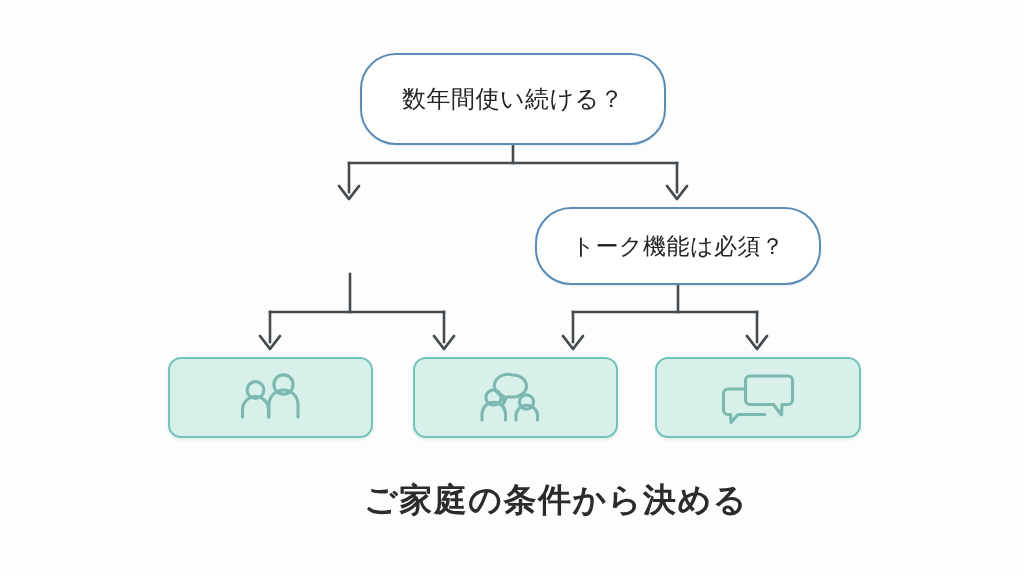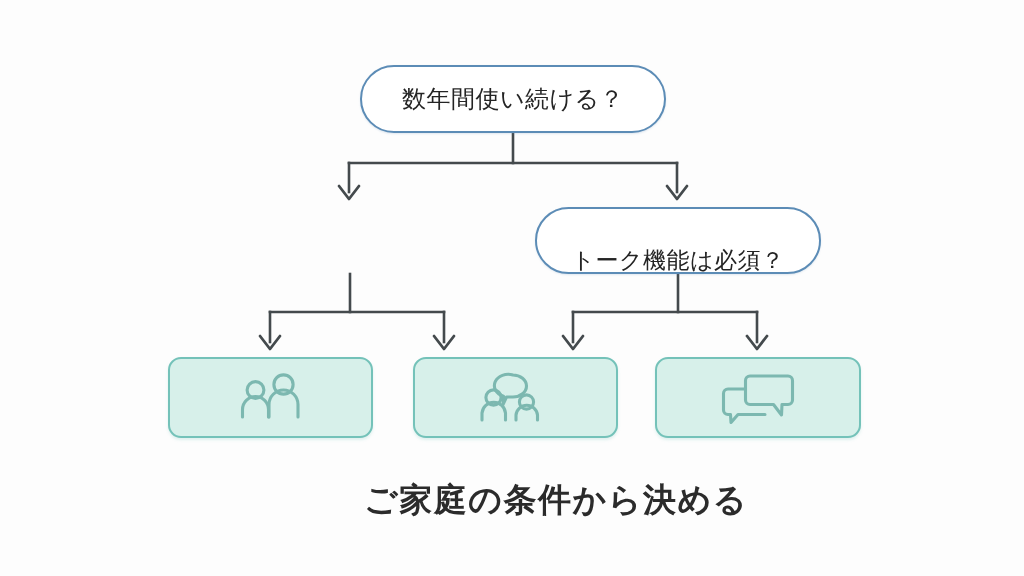--- a/index.html
+++ b/index.html
@@ -36,36 +36,35 @@
   }
   .node-label {
     font-size: 24px;
     font-weight: 500;
     line-height: 1;
     color: #242424;
   }
 
   #node-root {
     left: 360px;
-    top: 65px;
+    top: 53px;
     width: 306px;
-    height: 68px;
+    height: 92px;
   }
   #node-left {
     left: 205px;
     top: 207px;
     width: 290px;
     height: 67px;
   }
   #node-right {
     left: 535px;
     top: 207px;
     width: 286px;
-    height: 67px;
-    align-items: flex-end;
+    height: 78px;
   }
   #node-left .node-label,
   #node-right .node-label {
     font-size: 23px;
   }
 
   
   .card {
     position: absolute;
     box-sizing: border-box;

